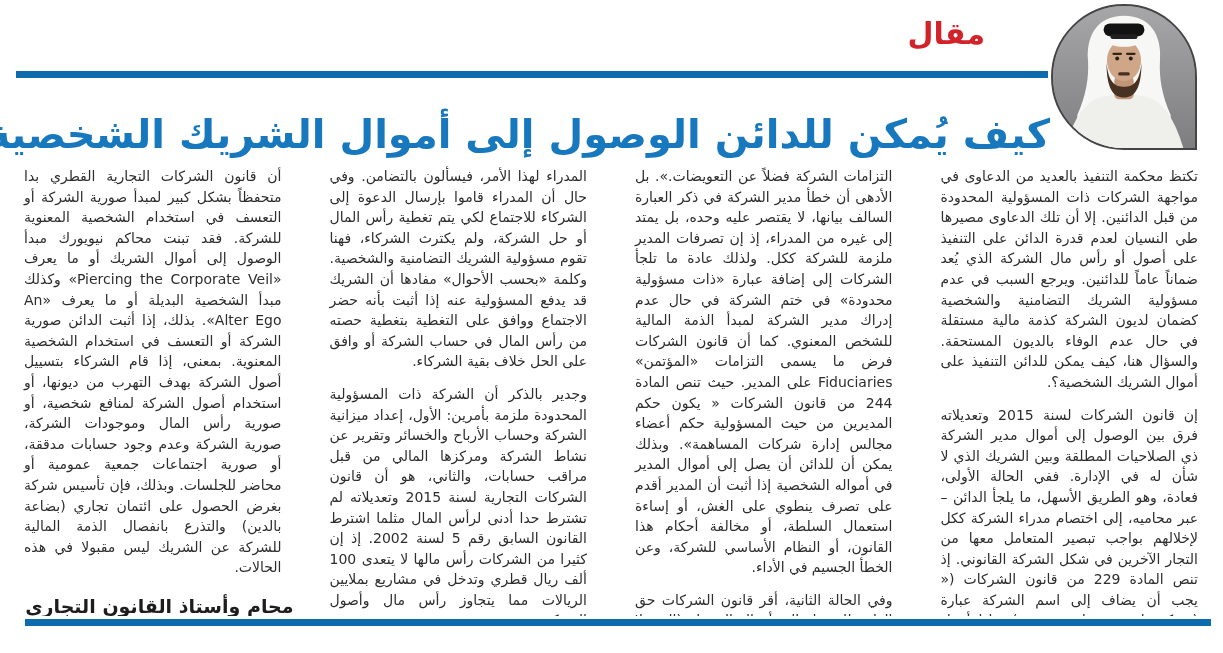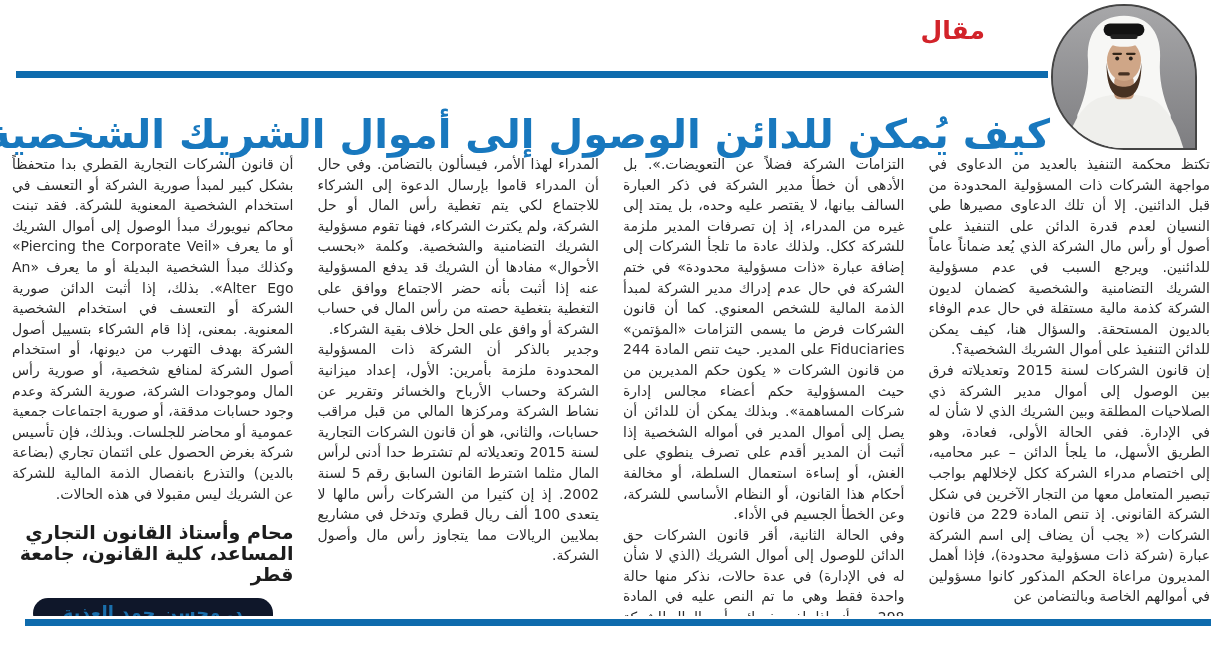--- a/index.html
+++ b/index.html
@@ -3,21 +3,21 @@
 <meta charset="utf-8">
 <style>
   html,body{margin:0;padding:0;}
   body{
     width:1223px;height:653px;position:relative;overflow:hidden;
     background:#ffffff;
     font-family:"DejaVu Sans", sans-serif;
   }
   .kicker{
     position:absolute;top:16px;right:238px;
-    font-size:25px;font-weight:bold;color:#d2232a;direction:rtl;margin-left:21px;
+    font-size:30px;font-weight:bold;color:#d2232a;direction:rtl;margin-left:21px;
   }
   .top-rule{
     position:absolute;top:71px;left:16px;width:1032px;height:7px;
     background:#0e6bad;
   }
   .bottom-rule{
     position:absolute;top:619px;left:25px;width:1186px;height:7px;
     background:#0e6bad;
   }
   .headline{
@@ -33,21 +33,21 @@
   }
   .photo svg{display:block;width:100%;height:100%;}
   .columns{
     position:absolute;top:154px;left:12px;width:1198px;height:462px;
     display:flex;direction:rtl;gap:24px;overflow:hidden;
   }
   .col{
     flex:1 1 0;min-width:0;direction:rtl;text-align:justify;
     font-size:14px;line-height:20.6px;color:#2d2d2d;overflow:hidden;
   }
-  .col p{margin:0;}
+  .col p{margin:12px;}
   .credit{
     margin-top:18px;font-weight:bold;text-align:right;
     font-size:19px;line-height:21px;color:#1d1d1d;
   }
   .badge{
     margin:13px auto 0;width:240px;height:30px;
     background:#0f172a;border-radius:16px 16px 3px 16px;
     display:flex;align-items:center;justify-content:center;
     color:#1a6fac;font-weight:bold;font-size:18px;direction:rtl;
   }

